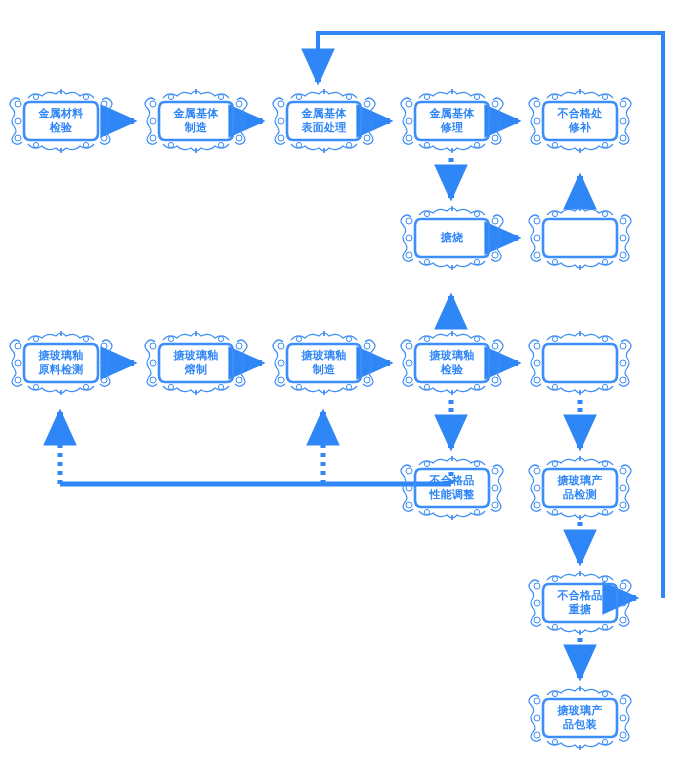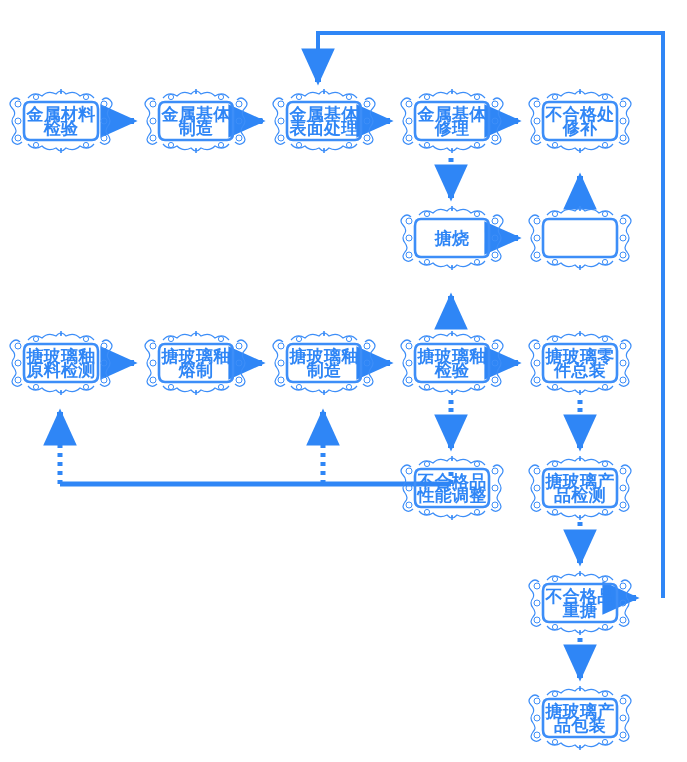--- a/index.html
+++ b/index.html
@@ -22,21 +22,21 @@
   }
   .node .frame{
     position:absolute;left:0;top:0;width:110px;height:66px;
   }
   .node .label{
     position:absolute;
     left:0;right:0;top:50%;
     transform:translateY(-50%);
     text-align:center;
     color:#2f86f6;
-    font-size:17px;
+    font-size:11px;
     font-weight:bold;
     line-height:14px;
     letter-spacing:0.3px;
     white-space:pre-line;
     pointer-events:none;
   }
   .node .label.one-line{line-height:14px;}
 </style>
 </head>
 <body>
@@ -432,22 +432,20 @@
           <circle cx="98" cy="33" r="3"></circle>
           <circle cx="98" cy="50" r="3"></circle>
         <circle cx="30" cy="9" r="2.6"></circle>
           <circle cx="80" cy="9" r="2.6"></circle>
         <circle cx="30" cy="57" r="2.6"></circle>
           <circle cx="80" cy="57" r="2.6"></circle>
         <path d="M55,1 L55,6 M55,60 L55,65" stroke-width="1.6"></path>
       </g>
       <path d="M24,14 Q18,14 18,21 L18,45 Q18,52 24,52 L86,52 Q92,52 92,45 L92,21 Q92,14 86,14 Z" fill="none" stroke="#3d8ef8" stroke-width="2.6"></path>
     </svg>
-    <div class="label">搪玻璃零
-件总装</div>
   </div>
 
   <div class="node" style="left:397px;top:455px;">
     <svg class="frame" viewBox="0 0 110 66">
       <g fill="none" stroke="#3d8ef8" stroke-width="1">
         <path d="M14,12 Q10,8 6,12 Q2,16 6,20 Q10,24 8,28 Q4,33 8,38 Q12,43 8,47 Q4,52 8,55 Q12,58 16,54" stroke-width="1.2"></path>
         <path d="M96,12 Q100,8 104,12 Q108,16 104,20 Q100,24 102,28 Q106,33 102,38 Q98,43 102,47 Q106,52 102,55 Q98,58 94,54" stroke-width="1.2"></path>
         <path d="M22,10 Q28,3 36,8 Q42,2 50,6 Q55,1 55,5 Q55,1 60,6 Q68,2 74,8 Q82,3 88,10" stroke-width="1.2"></path>
         <path d="M22,56 Q28,63 36,58 Q42,64 50,60 Q55,65 55,61 Q55,65 60,60 Q68,64 74,58 Q82,63 88,56" stroke-width="1.2"></path>
         <circle cx="12" cy="16" r="3"></circle>

